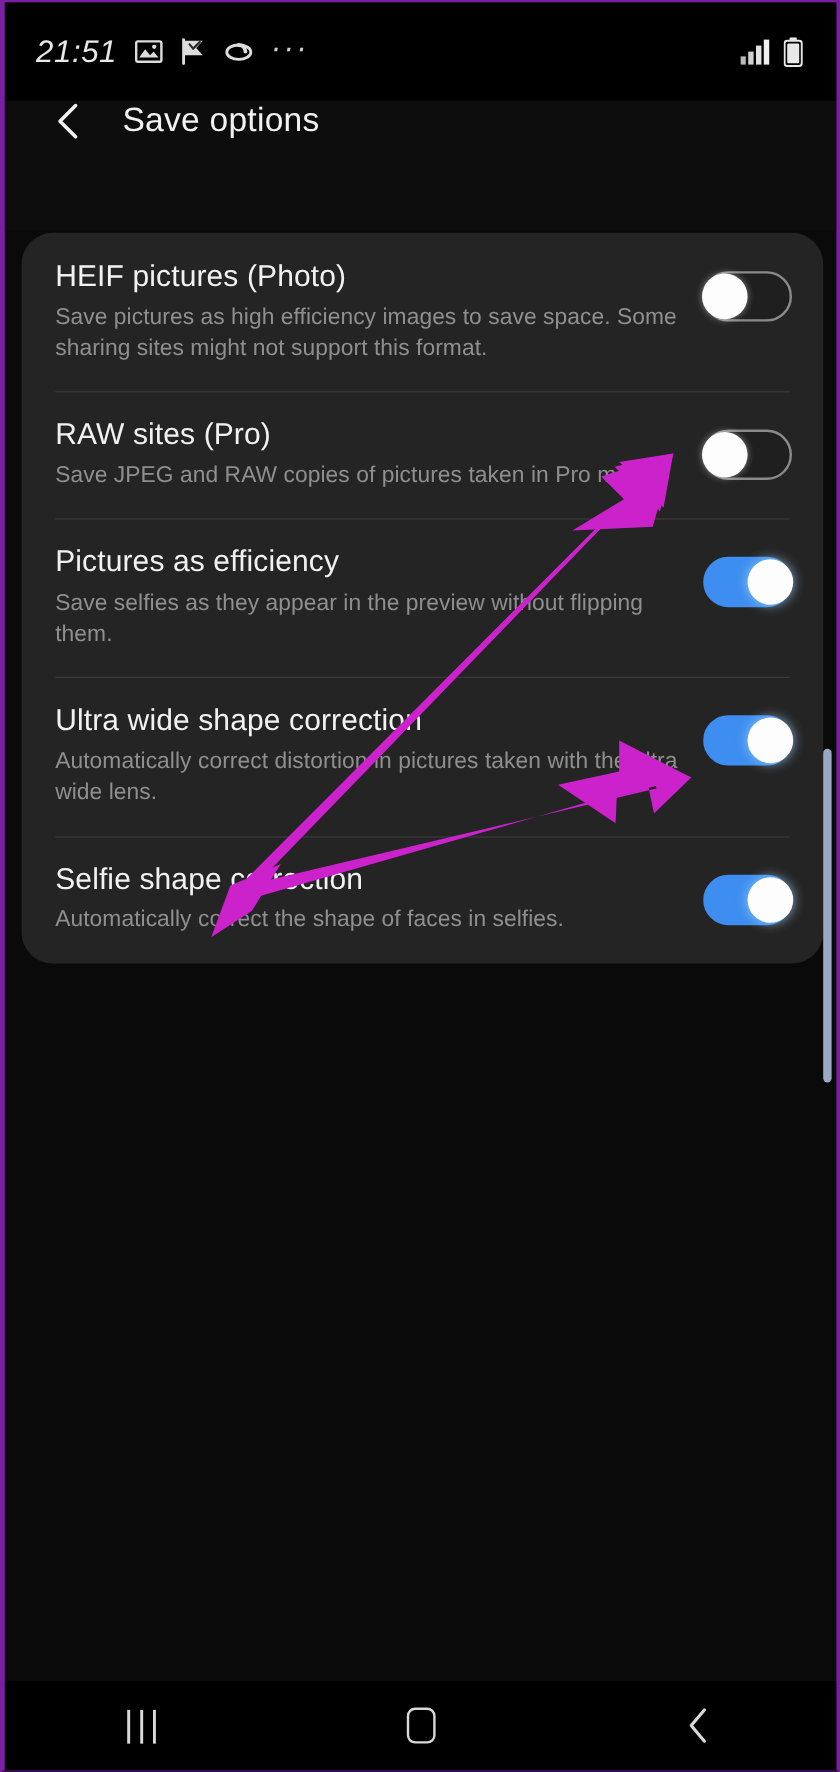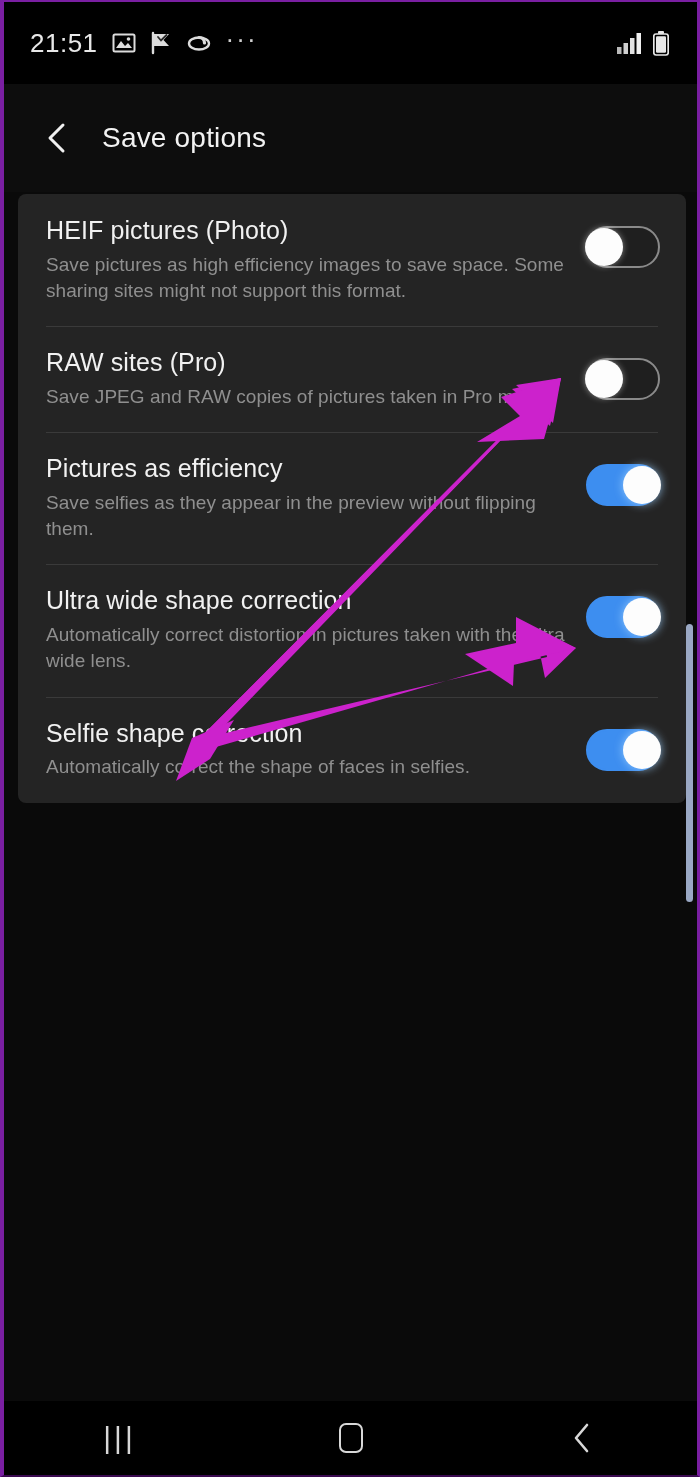--- a/index.html
+++ b/index.html
@@ -33,20 +33,21 @@
     background: #000;
     display: flex;
     align-items: center;
     box-sizing: border-box;
     padding: 0 28px 0 26px;
   }
   .status-left {
     display: flex;
     align-items: center;
     gap: 14px;
+    font-style: italic;
   }
   .clock {
     color: #e8e8e8;
     font-size: 26px;
     letter-spacing: 0.5px;
     line-height: 1;
   }
   .sb-icon { display:block; }
   .status-right {
     margin-left: auto;
@@ -63,21 +64,21 @@
   }
 
   
   .app-bar {
     position: absolute;
     left: 0; top: 82px;
     width: 100%;
     height: 108px;
     background: #0d0d0d;
     display: flex;
-    align-items: center;
+    align-items: flex-start;
     box-sizing: border-box;
     padding-left: 36px;
   }
   .back-chevron {
     width: 34px; height: 34px;
     display: flex; align-items: center; justify-content: center;
     cursor: pointer;
   }
   .app-title {
     color: #f2f2f2;
@@ -86,21 +87,21 @@
     letter-spacing: 0.2px;
   }
 
   
   .card {
     position: absolute;
     left: 14px;
     top: 192px;
     width: 668px;
     background: #242424;
-    border-radius: 8px;
+    border-radius: 26px;
     overflow: hidden;
     box-sizing: border-box;
   }
   .row {
     position: relative;
     display: flex;
     align-items: flex-start;
     padding: 22px 26px 22px 28px;
     box-sizing: border-box;
     cursor: pointer;

